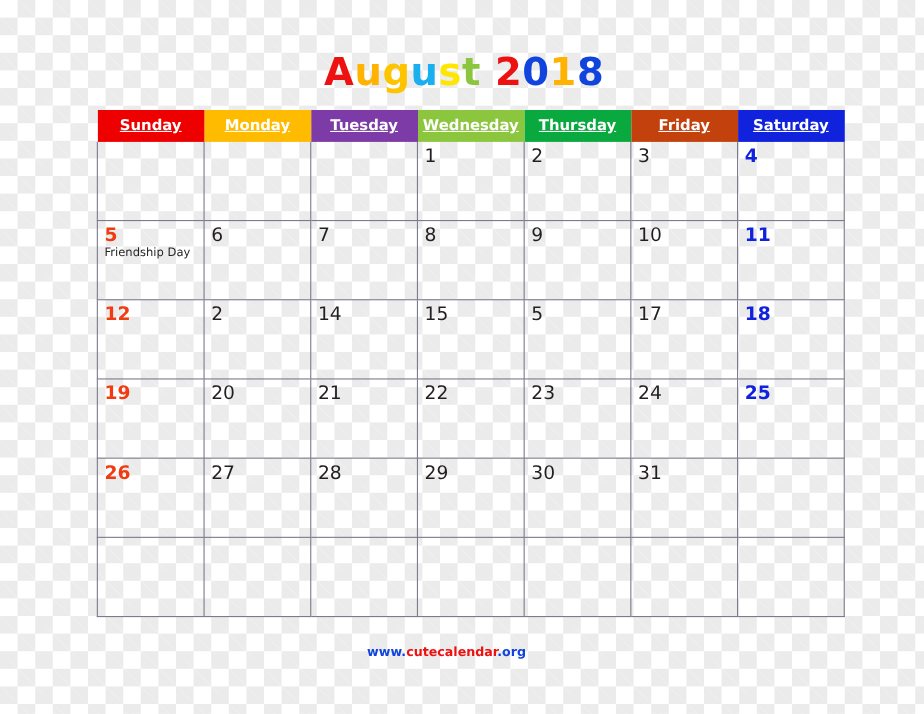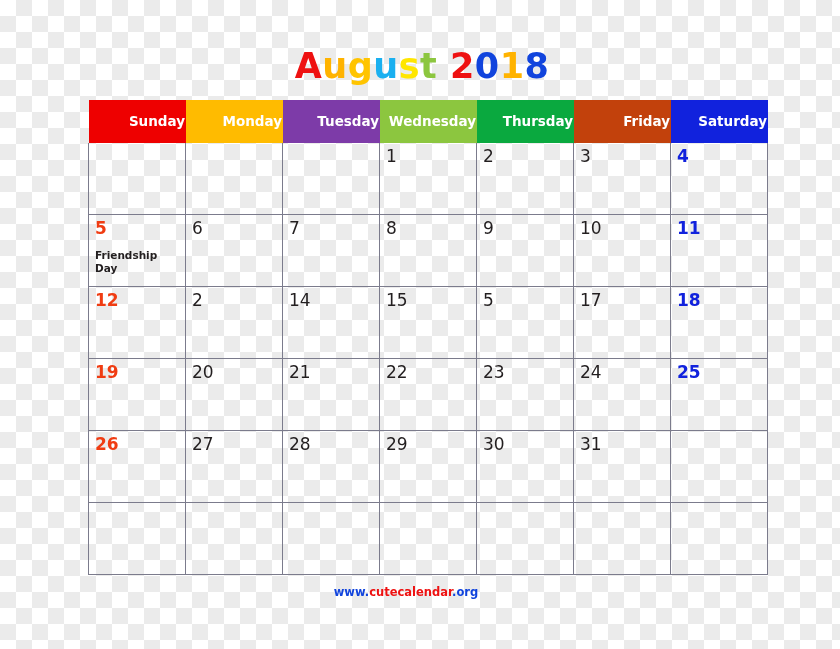--- a/index.html
+++ b/index.html
@@ -46,30 +46,31 @@
   #cal-table {
     position: absolute;
     left: 88px;
     top: 99px;
     width: 680px;
     border-collapse: collapse;
     table-layout: fixed;
   }
 
   #cal-table th {
-    height: 43px;
+    height: 29px;
     padding: 0;
     margin: 0;
     color: #ffffff;
     font-size: 13.5px;
     font-weight: bold;
-    text-align: right;
+    text-align: center;
     vertical-align: middle;
     border: 1px solid rgba(255,255,255,0);
     box-sizing: border-box;
+    text-decoration: underline;
   }
 
   #cal-table td {
     height: 72px;
     padding: 3px 0 0 6px;
     margin: 0;
     vertical-align: top;
     border: 1px solid #7b7b8c;
     box-sizing: border-box;
     background: transparent;
@@ -89,24 +90,23 @@
   }
   .daynum.sat {
     color: #1122dd;
     font-weight: bold;
   }
   .event {
     display: block;
     font-size: 10.5px;
     line-height: 13px;
     color: #231f20;
-    margin-top: 11px;
+    margin-top: 0;
     padding-right: 3px;
     font-family: "DejaVu Sans", "Liberation Sans", sans-serif;
-    font-weight: bold;
   }
   td.empty .daynum { visibility: hidden; }
 
   
   #cal-footer {
     position: absolute;
     left: 0;
     top: 585px;
     width: 812px;
     text-align: center;

